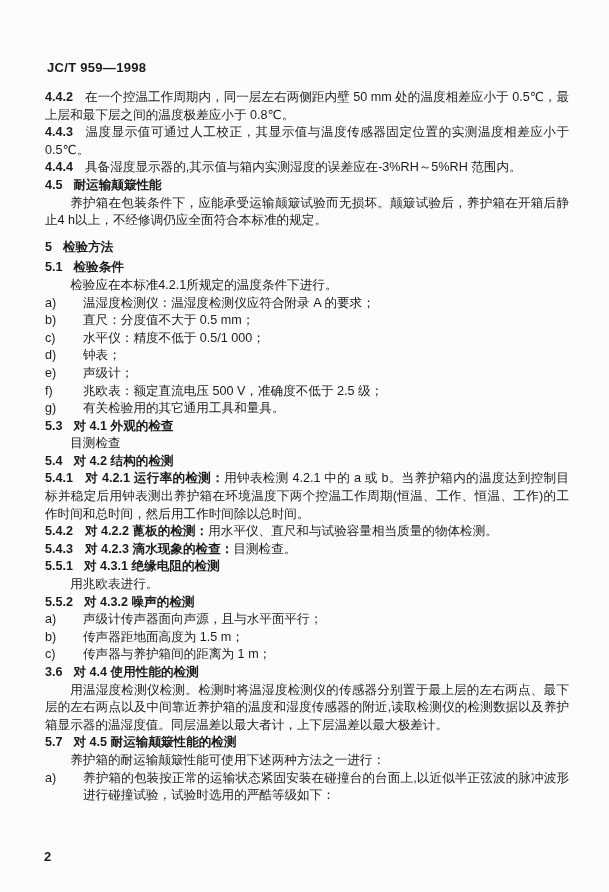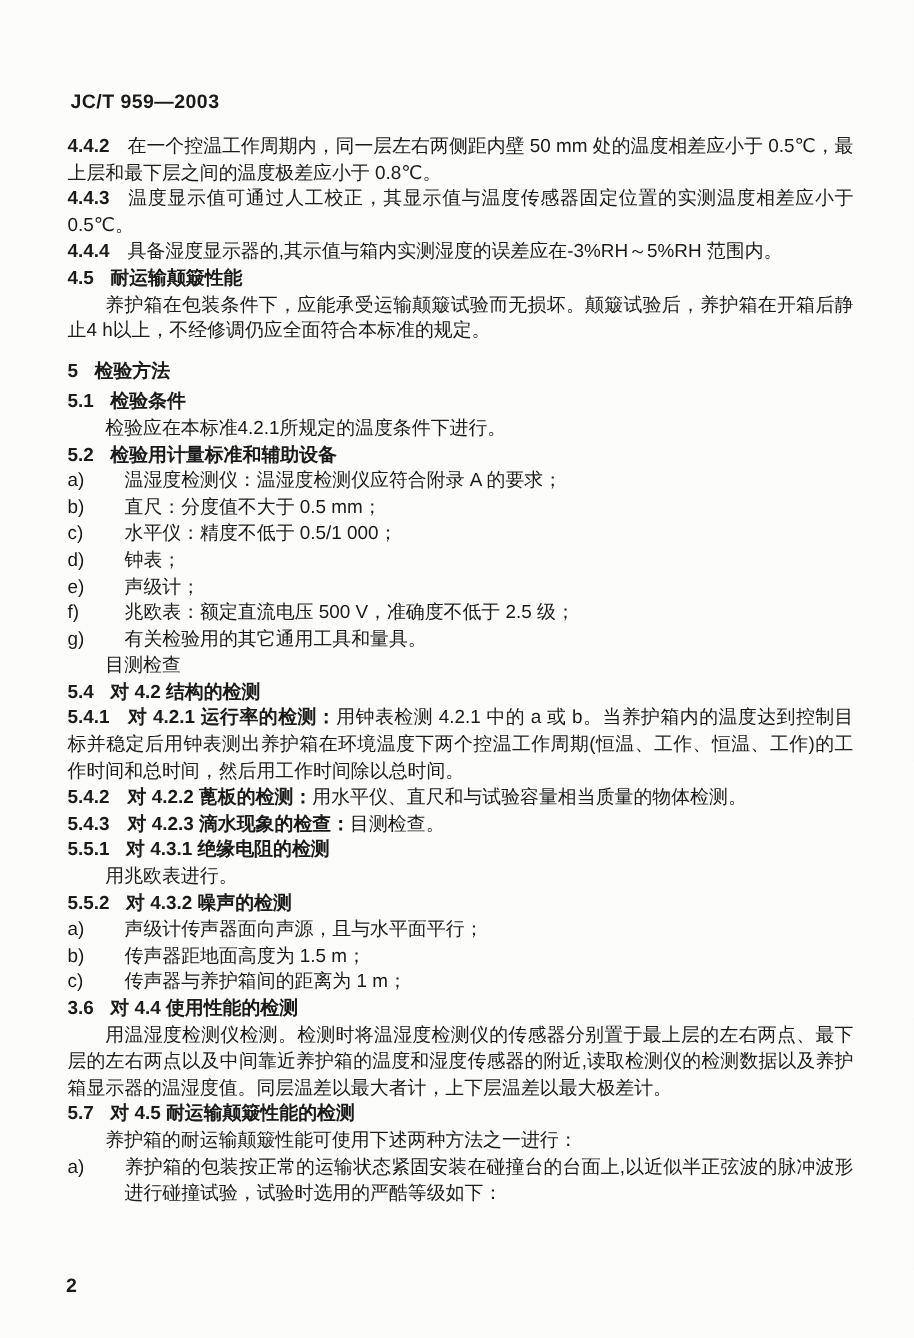--- a/index.html
+++ b/index.html
@@ -48,41 +48,41 @@
     position:absolute;
     top:849px; left:44px;
     font-size:13px;
     font-weight:bold;
   }
 </style>
 </head>
 <body>
 
 <div class="page">
-  <div class="running-head">JC/T 959—2003</div>
+  <div class="running-head">JC/T 959—1998</div>
 
   <main class="doc-body">
       <p class="clause"><span class="num">4.4.2</span><span class="clause-text">在一个控温工作周期内，同一层左右两侧距内壁 50 mm 处的温度相差应小于 0.5℃，最上层和最下层之间的温度极差应小于 0.8℃。</span></p>
       <p class="clause"><span class="num">4.4.3</span><span class="clause-text">温度显示值可通过人工校正，其显示值与温度传感器固定位置的实测温度相差应小于 0.5℃。</span></p>
       <p class="clause"><span class="num">4.4.4</span><span class="clause-text">具备湿度显示器的,其示值与箱内实测湿度的误差应在-3%RH～5%RH 范围内。</span></p>
       <p class="heading"><span class="num">4.5</span><span class="title">耐运输颠簸性能</span></p>
       <p class="para">养护箱在包装条件下，应能承受运输颠簸试验而无损坏。颠簸试验后，养护箱在开箱后静止4 h以上，不经修调仍应全面符合本标准的规定。</p>
       <p class="heading chapter"><span class="num">5</span><span class="title">检验方法</span></p>
       <p class="heading"><span class="num">5.1</span><span class="title">检验条件</span></p>
       <p class="para">检验应在本标准4.2.1所规定的温度条件下进行。</p>
-      <p class="heading"><span class="num">5.2</span><span class="title">检验用计量标准和辅助设备</span></p>
       <div class="list">
         <p class="list-item"><span class="marker">a)</span><span class="item-text">温湿度检测仪：温湿度检测仪应符合附录 A 的要求；</span></p>
         <p class="list-item"><span class="marker">b)</span><span class="item-text">直尺：分度值不大于 0.5 mm；</span></p>
         <p class="list-item"><span class="marker">c)</span><span class="item-text">水平仪：精度不低于 0.5/1 000；</span></p>
         <p class="list-item"><span class="marker">d)</span><span class="item-text">钟表；</span></p>
         <p class="list-item"><span class="marker">e)</span><span class="item-text">声级计；</span></p>
         <p class="list-item"><span class="marker">f)</span><span class="item-text">兆欧表：额定直流电压 500 V，准确度不低于 2.5 级；</span></p>
         <p class="list-item"><span class="marker">g)</span><span class="item-text">有关检验用的其它通用工具和量具。</span></p>
       </div>
+      <p class="heading"><span class="num">5.3</span><span class="title">对 4.1 外观的检查</span></p>
       <p class="para">目测检查</p>
       <p class="heading"><span class="num">5.4</span><span class="title">对 4.2 结构的检测</span></p>
       <p class="clause"><span class="num">5.4.1</span><span class="lead">对 4.2.1 运行率的检测：</span><span class="clause-text">用钟表检测 4.2.1 中的 a 或 b。当养护箱内的温度达到控制目标并稳定后用钟表测出养护箱在环境温度下两个控温工作周期(恒温、工作、恒温、工作)的工作时间和总时间，然后用工作时间除以总时间。</span></p>
       <p class="clause"><span class="num">5.4.2</span><span class="lead">对 4.2.2 蓖板的检测：</span><span class="clause-text">用水平仪、直尺和与试验容量相当质量的物体检测。</span></p>
       <p class="clause"><span class="num">5.4.3</span><span class="lead">对 4.2.3 滴水现象的检查：</span><span class="clause-text">目测检查。</span></p>
       <p class="heading"><span class="num">5.5.1</span><span class="title">对 4.3.1 绝缘电阻的检测</span></p>
       <p class="para">用兆欧表进行。</p>
       <p class="heading"><span class="num">5.5.2</span><span class="title">对 4.3.2 噪声的检测</span></p>
       <div class="list">
         <p class="list-item"><span class="marker">a)</span><span class="item-text">声级计传声器面向声源，且与水平面平行；</span></p>

